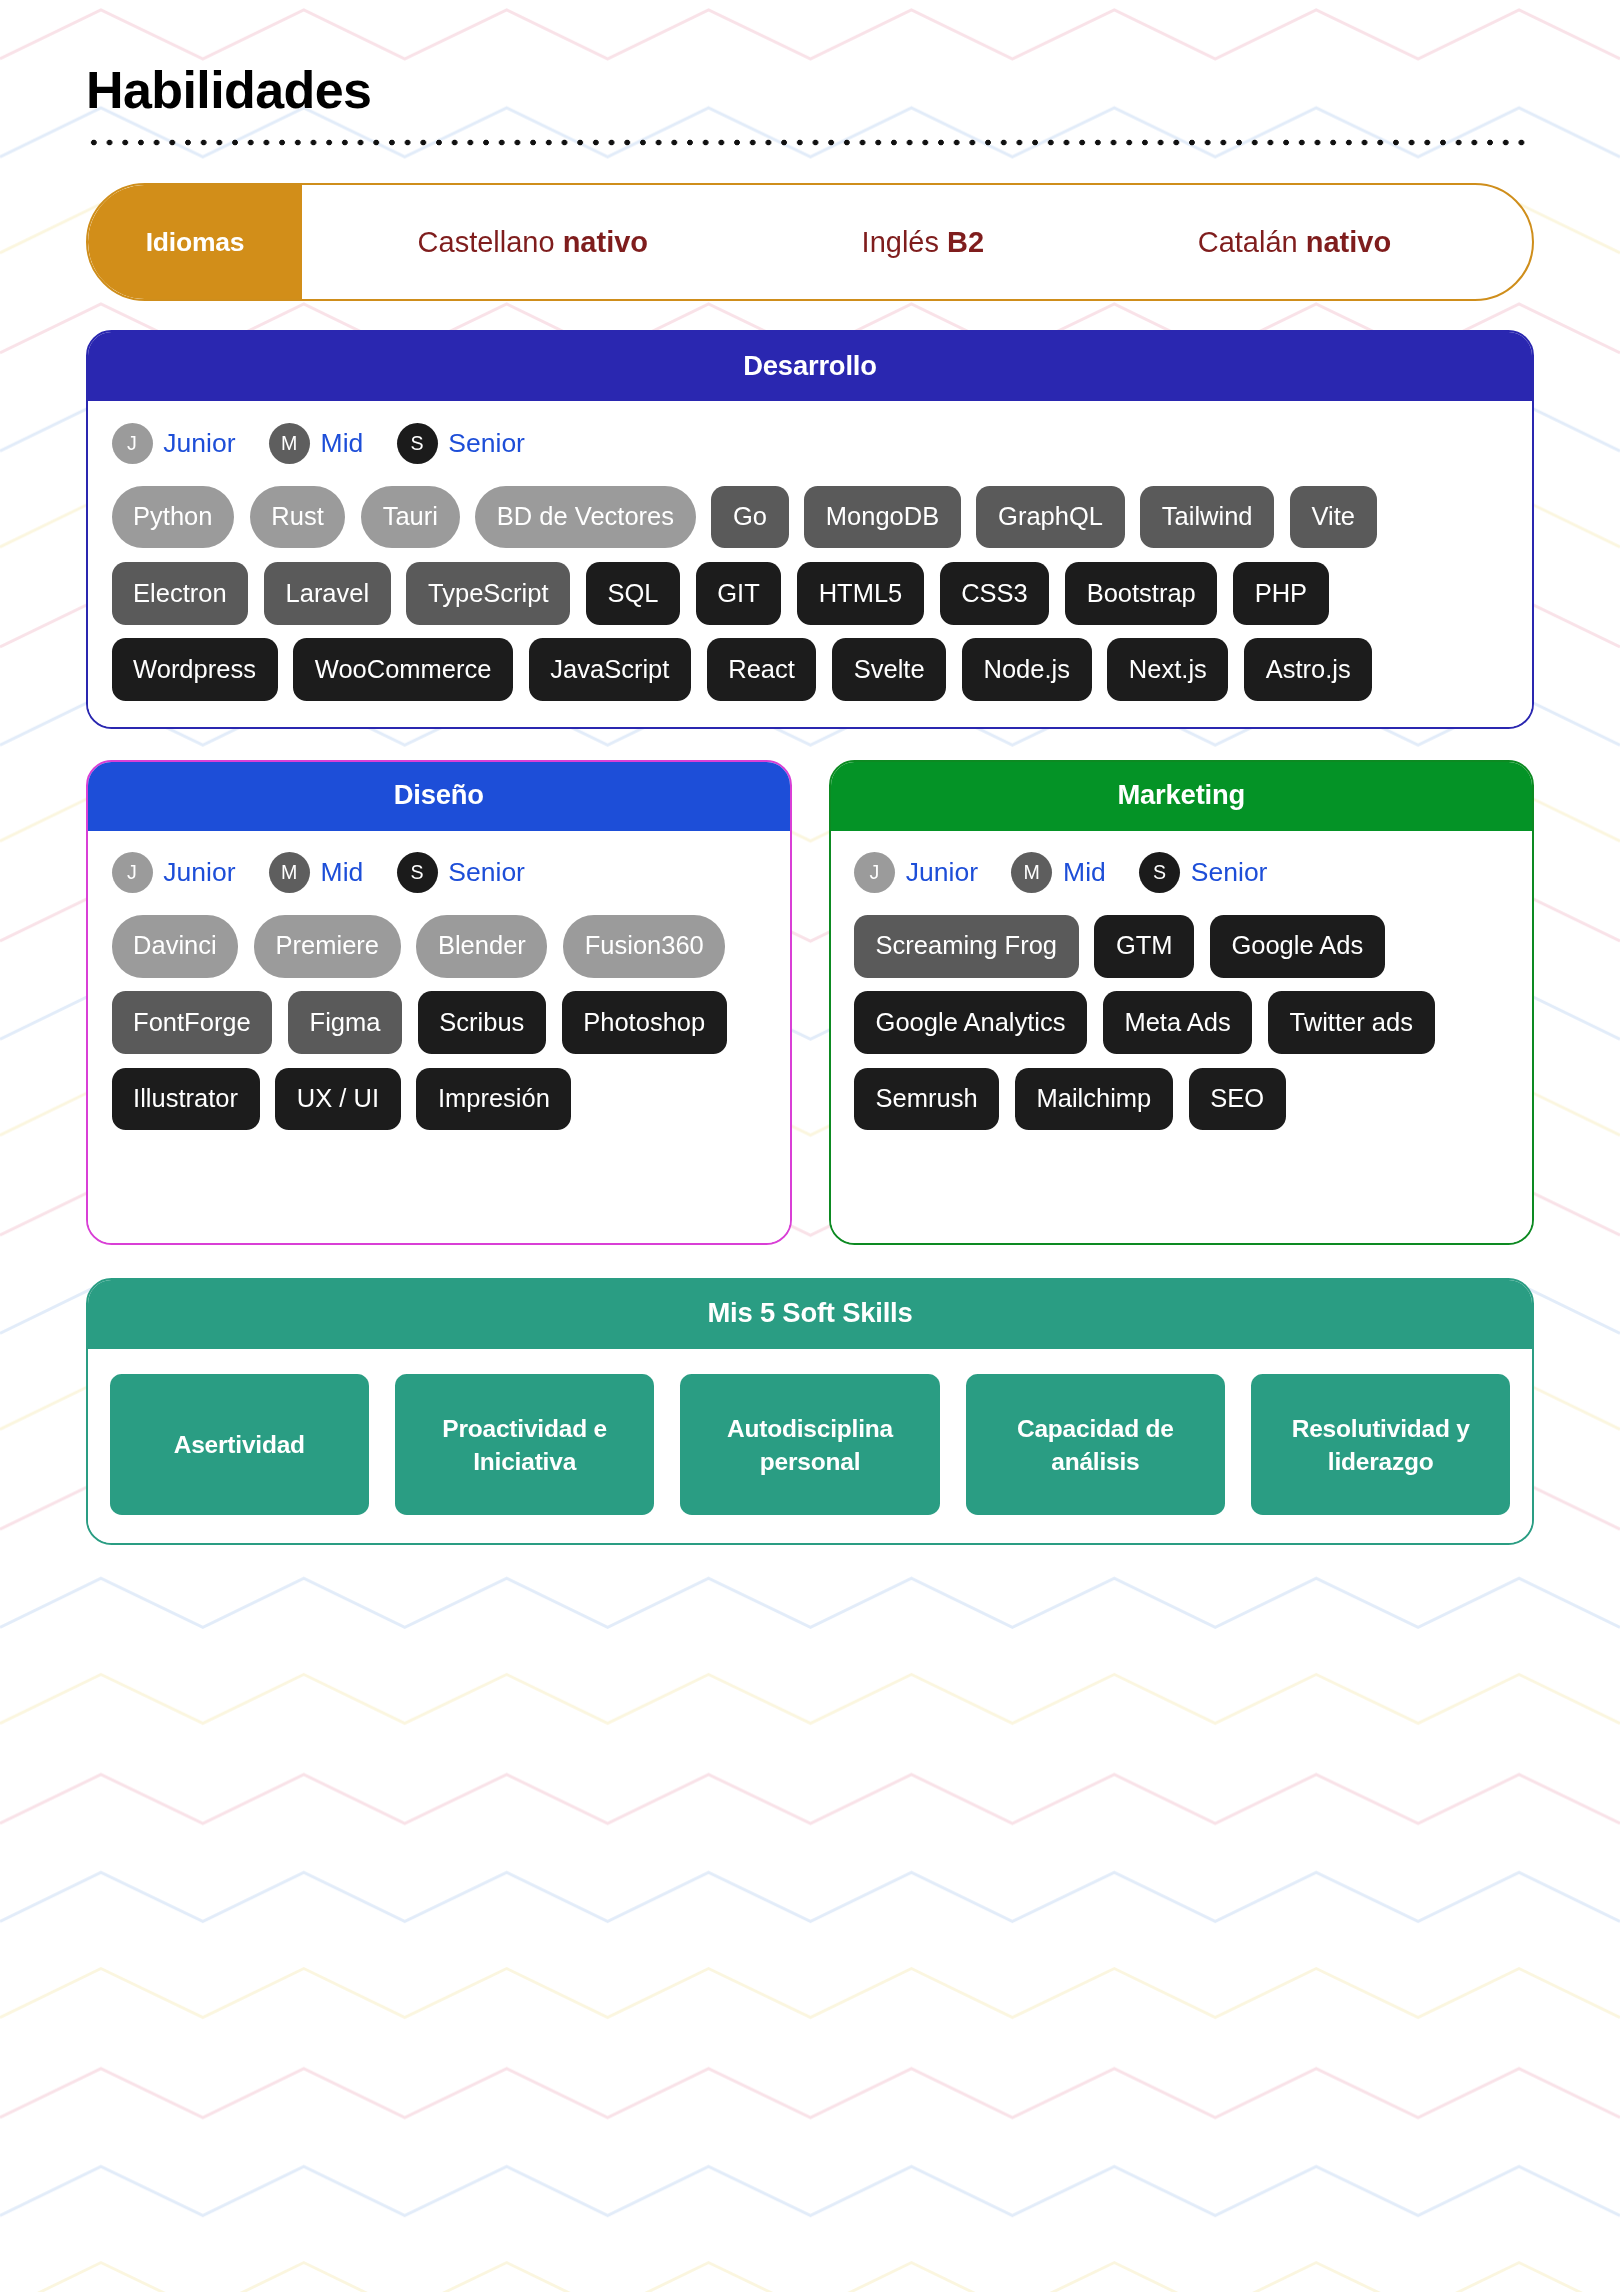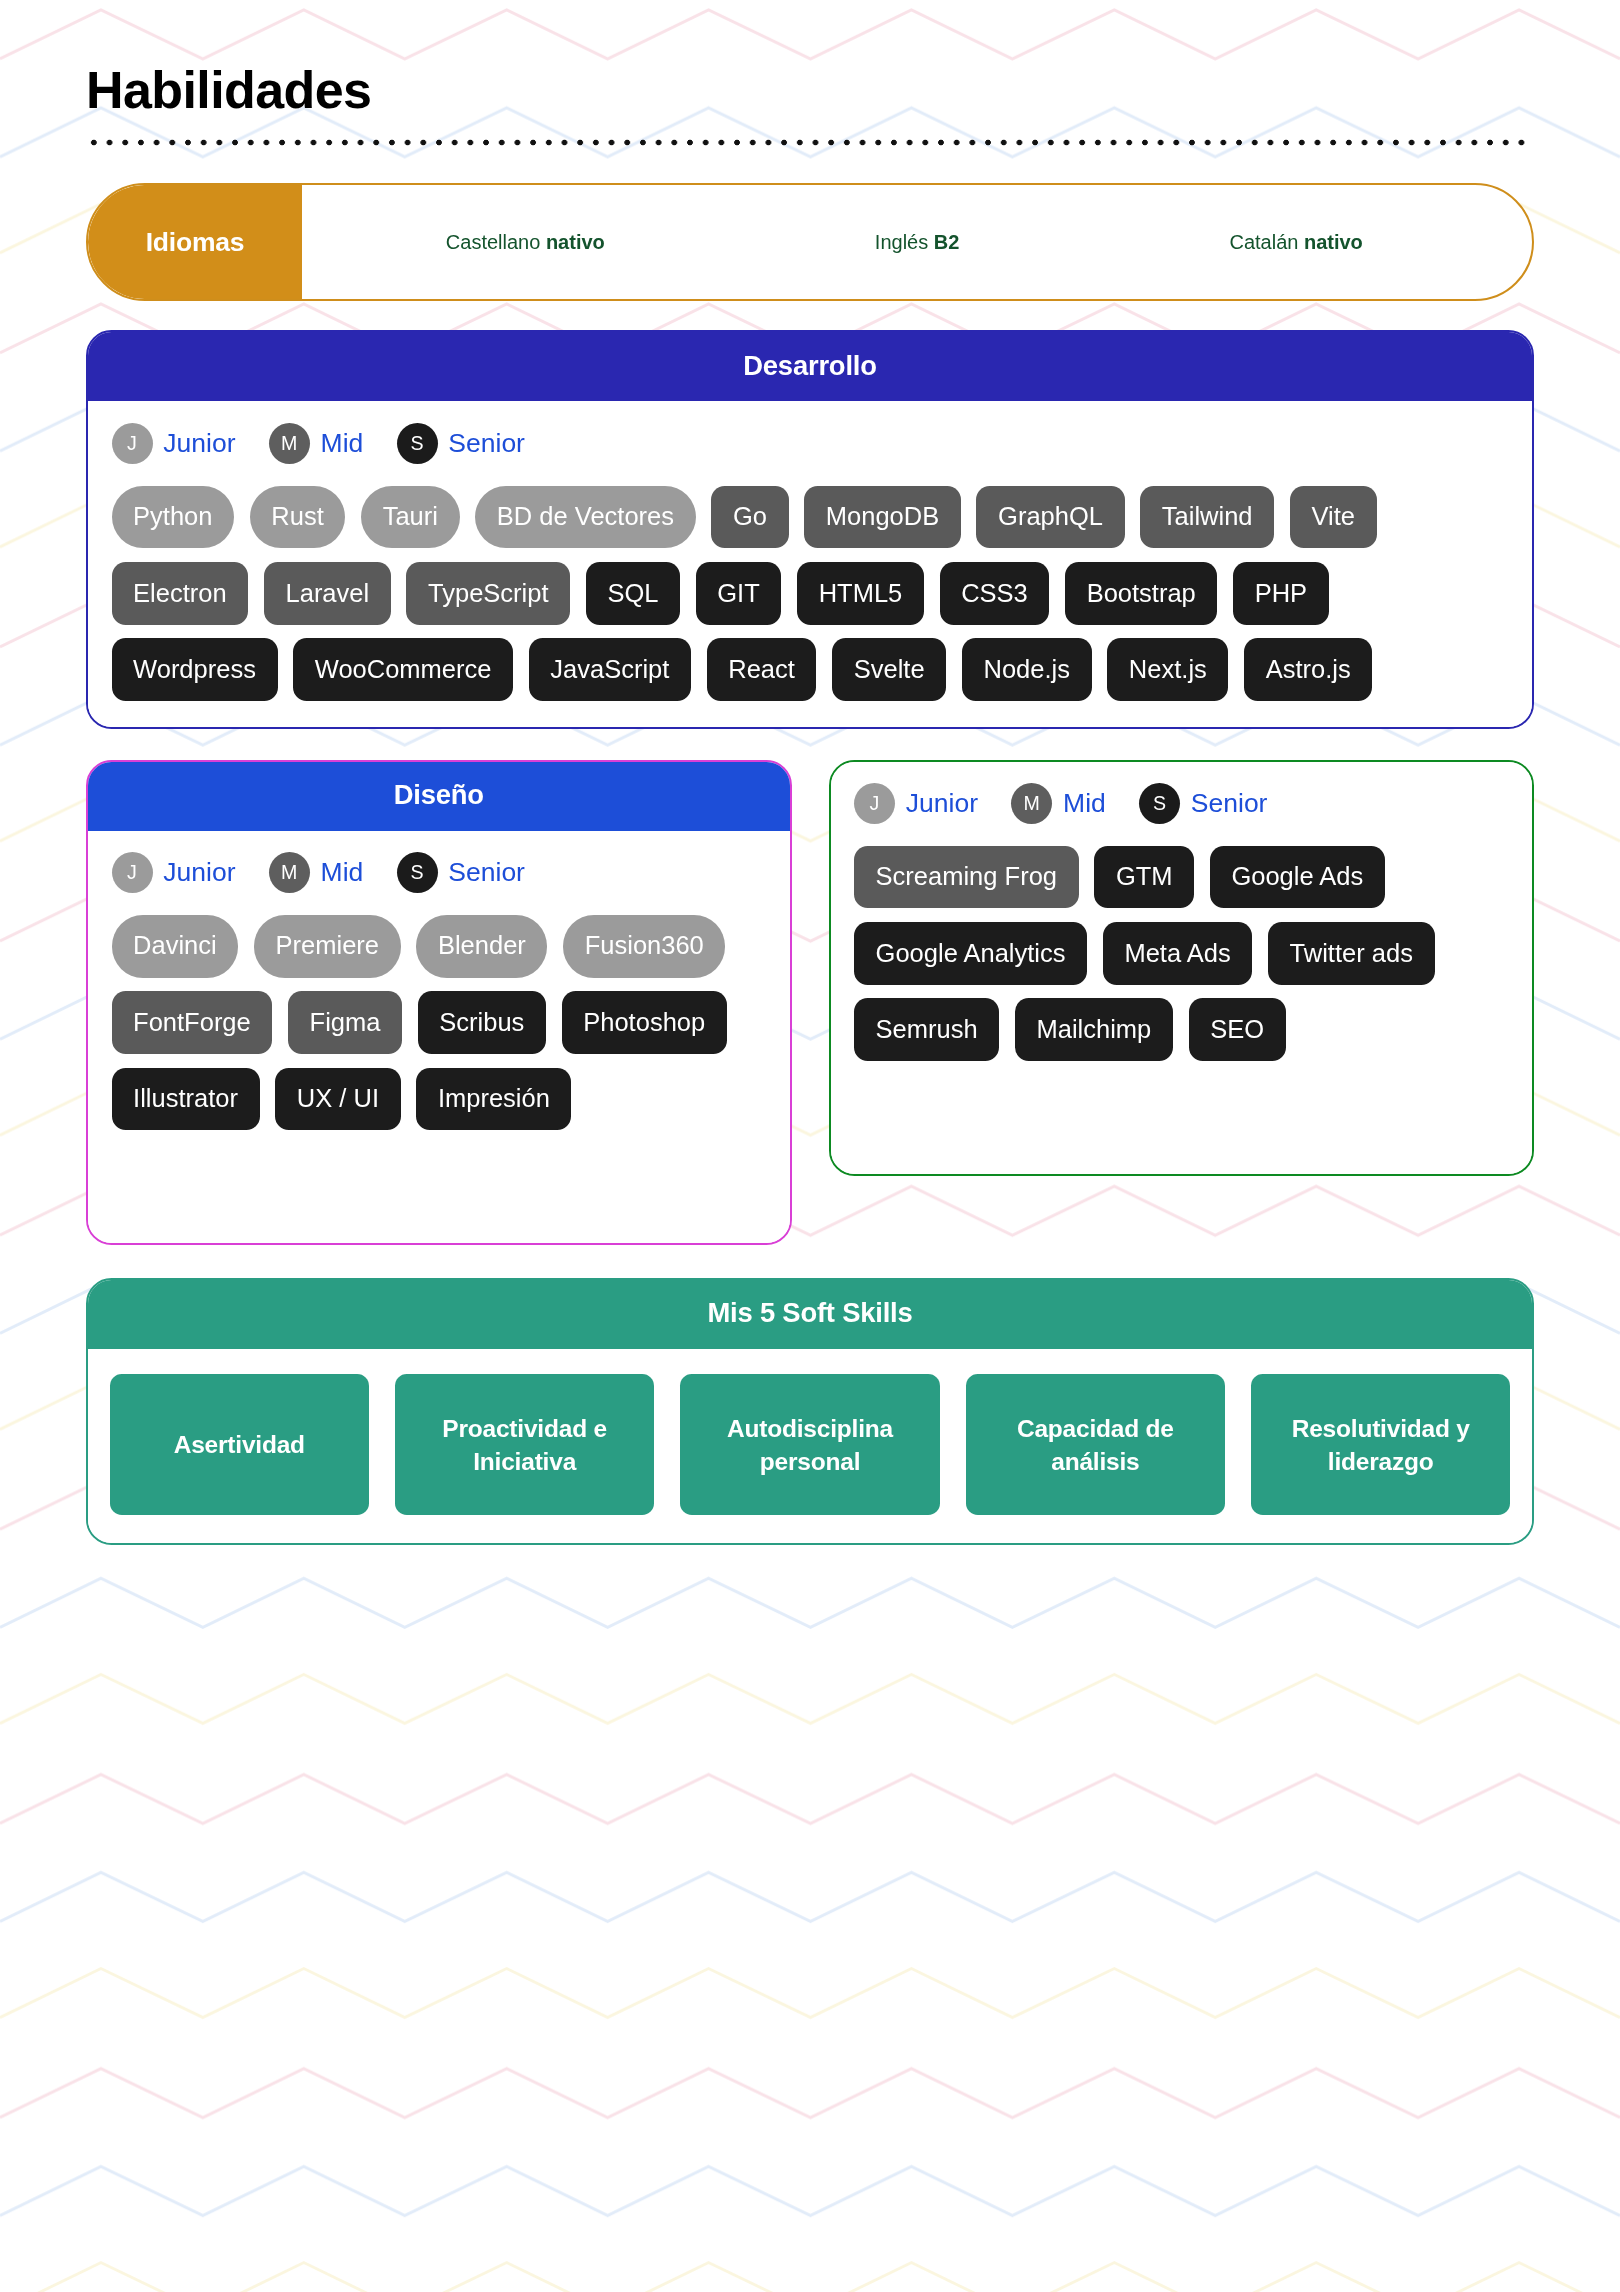--- a/index.html
+++ b/index.html
@@ -68,22 +68,22 @@
   }
   .idiomas-langs{
     flex:1;
     display:flex;
     align-items:center;
     justify-content:space-around;
     padding:0 39px 0 13.7px;
     gap:9.8px;
   }
   .lang{
-    font-size:20px;
-    color:#14532d;
+    font-size:29px;
+    color:#7f1d1d;
     white-space:nowrap;
   }
   .lang b{font-weight:800;}
 
   
   .card{
     border-radius:25.5px;
     overflow:hidden;
     background:#ffffff;
     box-sizing:border-box;
@@ -291,20 +291,21 @@
             <span class="chip s">Scribus</span>
             <span class="chip s">Photoshop</span>
             <span class="chip s">Illustrator</span>
             <span class="chip s">UX / UI</span>
             <span class="chip s">Impresión</span>
           </div>
       </div>
     </div>
 
     <div class="card mkt">
+      <div class="card-head">Marketing</div>
       <div class="card-body">
         <div class="legend">
           <div class="legend-item">
             <span class="legend-dot j">J</span>
             <span class="legend-label">Junior</span>
           </div>
           <div class="legend-item">
             <span class="legend-dot m">M</span>
             <span class="legend-label">Mid</span>
           </div>

